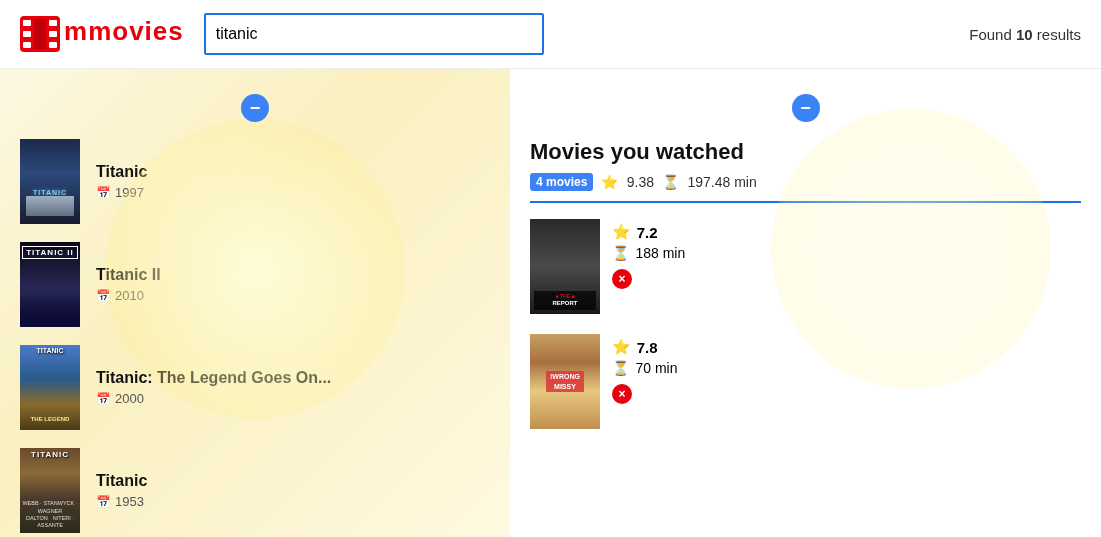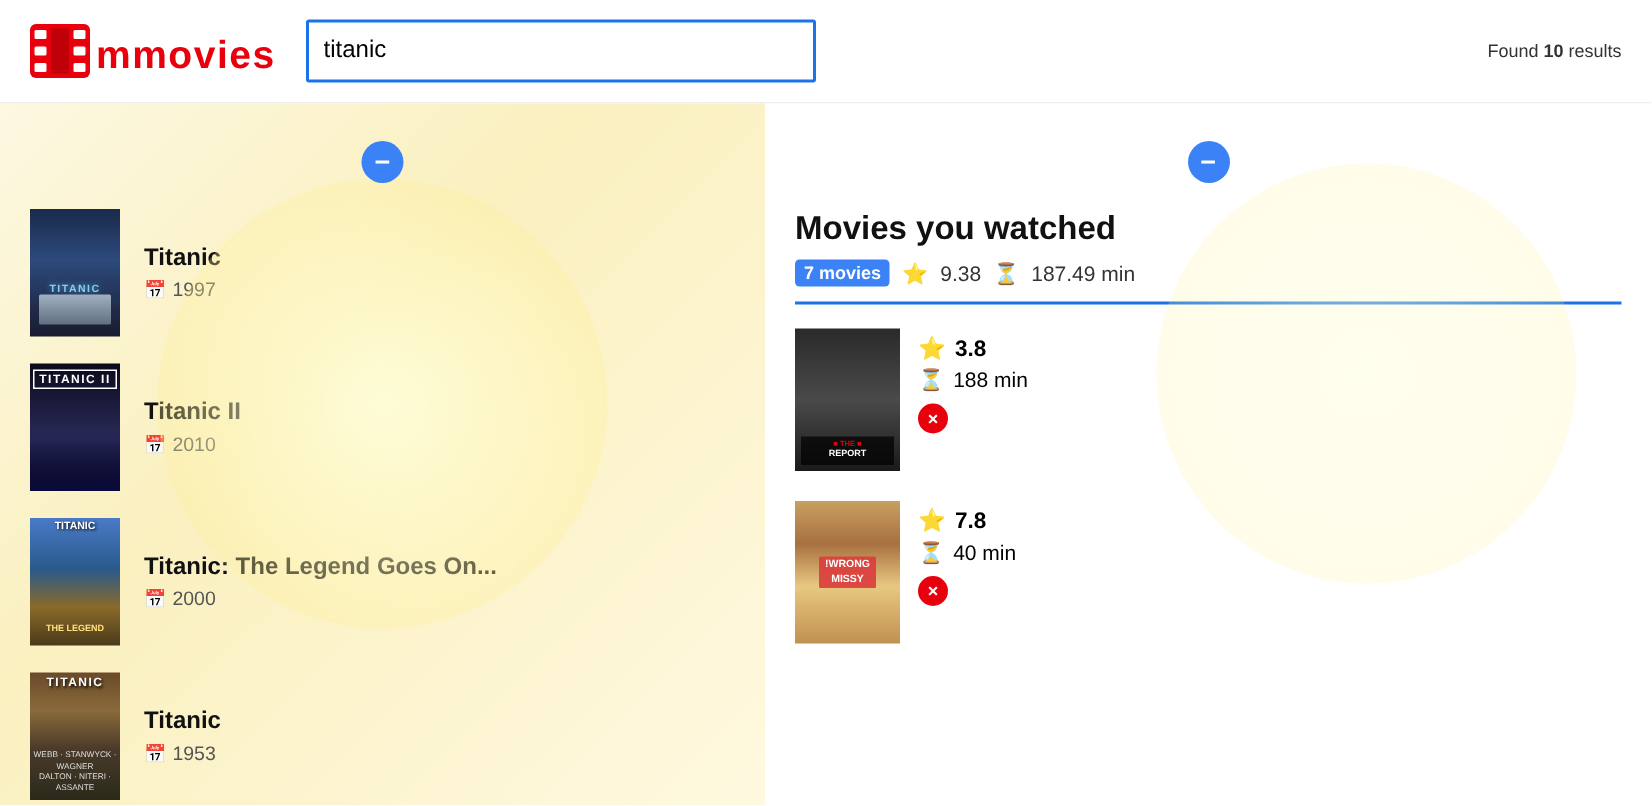--- a/index.html
+++ b/index.html
@@ -16,21 +16,21 @@
       display: flex;
       align-items: center;
       padding: 10px 20px;
       border-bottom: 1px solid #eee;
       background: #fff;
       height: 69px;
     }
 
     .logo {
       display: flex;
-      align-items: flex-end;
+      align-items: flex-start;
       margin-right: 20px;
     }
 
     .logo-icon {
       width: 40px;
       height: 36px;
       margin-right: 4px;
     }
 
     .logo-text {
@@ -48,21 +48,21 @@
       height: 42px;
       border: 2px solid #1a73e8;
       border-radius: 2px;
       padding: 0 10px;
       font-size: 16px;
       outline: none;
     }
 
     .results-count {
       margin-left: auto;
-      font-size: 12px;
+      font-size: 15px;
       color: #333;
     }
 
     .results-count strong {
       font-weight: bold;
     }
 
     
     .main {
       display: flex;
@@ -413,42 +413,42 @@
     <div class="right-panel-bg-circle"></div>
 
     <button class="collapse-btn-right">
       <span>−</span>
     </button>
 
     <div class="watched-section">
       <h2 class="watched-title">Movies you watched</h2>
 
       <div class="watched-stats">
-        <span class="stat-badge">7 movies</span>
+        <span class="stat-badge">4 movies</span>
         <span>⭐</span>
         <span>9.38</span>
         <span>⏳</span>
-        <span>187.49 min</span>
+        <span>197.48 min</span>
       </div>
 
       <div class="watched-movies">
 
         <div class="watched-movie-item">
           <div class="watched-poster poster-watched-1">
             <div style="padding:4px;display:flex;flex-direction:column;height:100%;justify-content:flex-end;">
               <div style="background:rgba(0,0,0,0.7);padding:2px;font-size:6px;color:#fff;text-align:center;line-height:1.3;font-weight:bold;">
                 <div style="color:#e8000d;font-size:5px;margin-bottom:1px;">■ THE ■</div>
                 REPORT
               </div>
             </div>
           </div>
           <div class="watched-movie-details">
             <div class="rating-row">
               <span>⭐</span>
-              <span>3.8</span>
+              <span>7.2</span>
             </div>
             <div class="duration-row">
               <span>⏳</span>
               <span>188 min</span>
             </div>
             <button class="remove-btn">×</button>
           </div>
         </div>
 
         <div class="watched-movie-item">
@@ -459,21 +459,21 @@
               </div>
             </div>
           </div>
           <div class="watched-movie-details">
             <div class="rating-row">
               <span>⭐</span>
               <span>7.8</span>
             </div>
             <div class="duration-row">
               <span>⏳</span>
-              <span>40 min</span>
+              <span>70 min</span>
             </div>
             <button class="remove-btn">×</button>
           </div>
         </div>
 
       </div>
     </div>
   </div>
 
 </div>

